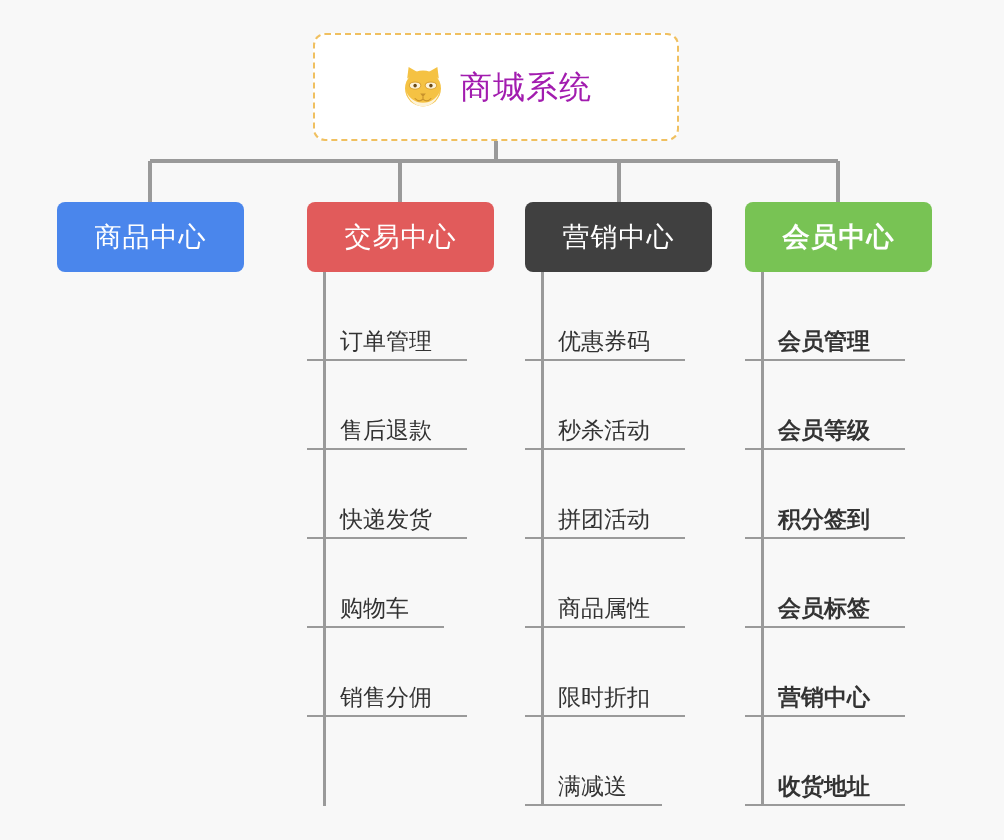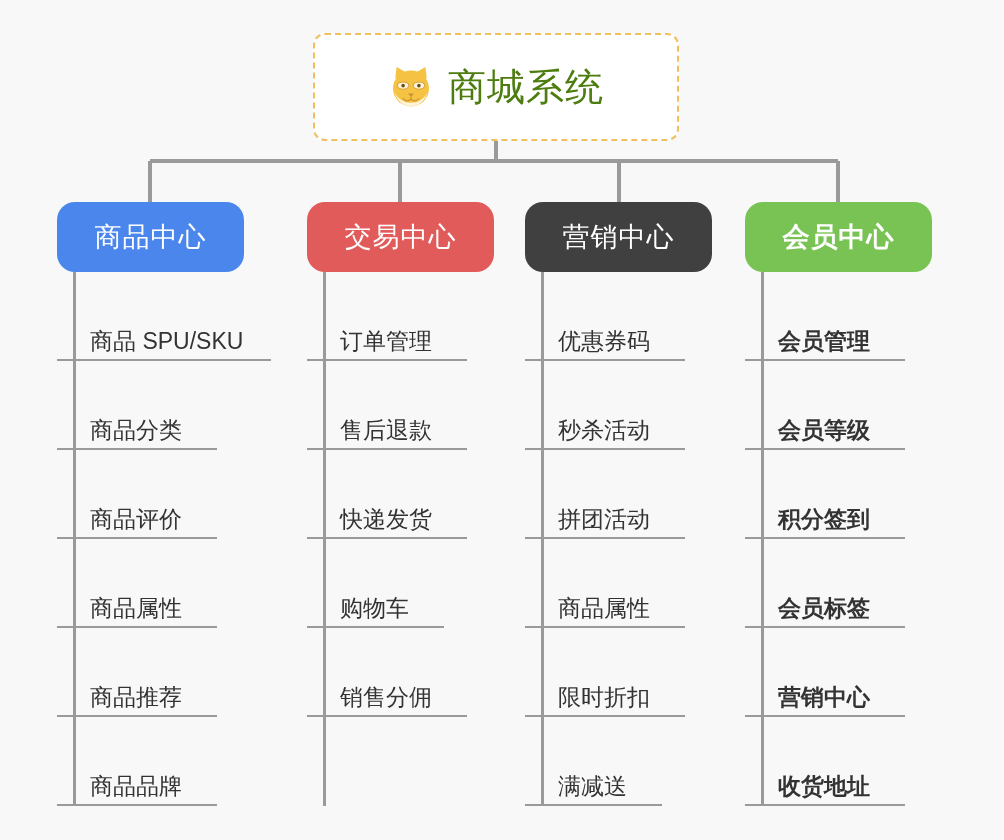--- a/index.html
+++ b/index.html
@@ -38,23 +38,23 @@
     justify-content: center;
     gap: 14px;
   }
   .root-icon {
     width: 46px;
     height: 46px;
     flex: 0 0 auto;
     display: block;
   }
   .root-title {
-    font-size: 38px;
+    font-size: 32px;
     line-height: 1;
-    color: #4d7c0f;
+    color: #a21caf;
     letter-spacing: 1px;
     white-space: nowrap;
   }
 
   
   .connectors {
     position: absolute;
     left: 0;
     top: 0;
     width: 1004px;
@@ -68,21 +68,21 @@
     left: 0;
     top: 202px;
     width: 1004px;
   }
   .branch {
     position: absolute;
     top: 0;
   }
   .branch-head {
     height: 70px;
-    border-radius: 18px;
+    border-radius: 8px;
     display: flex;
     align-items: center;
     justify-content: center;
     color: #ffffff;
     font-size: 27px;
     letter-spacing: 1px;
     white-space: nowrap;
     box-sizing: border-box;
   }
   .branch-children {
@@ -175,101 +175,80 @@
     </svg>
     <span class="root-title">商城系统</span>
   </div>
 
   <div class="branches">
 
     <div class="branch branch-0">
       <div class="branch-head">
         <span>商品中心</span>
       </div>
+    </div>
+
+    <div class="branch branch-1">
+      <div class="branch-head">
+        <span>交易中心</span>
+      </div>
       <div class="branch-children">
         <div class="trunk" style="left:16px; height:534px;"></div>
-        <div class="leaf">
-          <span class="leaf-label">商品 SPU/SKU</span>
-        </div>
-        <div class="leaf narrow">
-          <span class="leaf-label">商品分类</span>
-        </div>
-        <div class="leaf narrow">
-          <span class="leaf-label">商品评价</span>
-        </div>
-        <div class="leaf narrow">
-          <span class="leaf-label">商品属性</span>
-        </div>
-        <div class="leaf narrow">
-          <span class="leaf-label">商品推荐</span>
-        </div>
-        <div class="leaf narrow">
-          <span class="leaf-label">商品品牌</span>
-        </div>
-      </div>
-    </div>
-
-    <div class="branch branch-1">
-      <div class="branch-head">
-        <span>交易中心</span>
+        <div class="leaf narrow">
+          <span class="leaf-label">订单管理</span>
+        </div>
+        <div class="leaf narrow">
+          <span class="leaf-label">售后退款</span>
+        </div>
+        <div class="leaf narrow">
+          <span class="leaf-label">快递发货</span>
+        </div>
+        <div class="leaf" style="width:137px;">
+          <span class="leaf-label">购物车</span>
+        </div>
+        <div class="leaf narrow">
+          <span class="leaf-label">销售分佣</span>
+        </div>
+      </div>
+    </div>
+
+    <div class="branch branch-2">
+      <div class="branch-head">
+        <span>营销中心</span>
       </div>
       <div class="branch-children">
         <div class="trunk" style="left:16px; height:534px;"></div>
         <div class="leaf narrow">
-          <span class="leaf-label">订单管理</span>
-        </div>
-        <div class="leaf narrow">
-          <span class="leaf-label">售后退款</span>
-        </div>
-        <div class="leaf narrow">
-          <span class="leaf-label">快递发货</span>
+          <span class="leaf-label">优惠券码</span>
+        </div>
+        <div class="leaf narrow">
+          <span class="leaf-label">秒杀活动</span>
+        </div>
+        <div class="leaf narrow">
+          <span class="leaf-label">拼团活动</span>
+        </div>
+        <div class="leaf narrow">
+          <span class="leaf-label">商品属性</span>
+        </div>
+        <div class="leaf narrow">
+          <span class="leaf-label">限时折扣</span>
         </div>
         <div class="leaf" style="width:137px;">
-          <span class="leaf-label">购物车</span>
-        </div>
-        <div class="leaf narrow">
-          <span class="leaf-label">销售分佣</span>
-        </div>
-      </div>
-    </div>
-
-    <div class="branch branch-2">
-      <div class="branch-head">
-        <span>营销中心</span>
+          <span class="leaf-label">满减送</span>
+        </div>
+      </div>
+    </div>
+
+    <div class="branch branch-3">
+      <div class="branch-head">
+        <span>会员中心</span>
       </div>
       <div class="branch-children">
         <div class="trunk" style="left:16px; height:534px;"></div>
         <div class="leaf narrow">
-          <span class="leaf-label">优惠券码</span>
-        </div>
-        <div class="leaf narrow">
-          <span class="leaf-label">秒杀活动</span>
-        </div>
-        <div class="leaf narrow">
-          <span class="leaf-label">拼团活动</span>
-        </div>
-        <div class="leaf narrow">
-          <span class="leaf-label">商品属性</span>
-        </div>
-        <div class="leaf narrow">
-          <span class="leaf-label">限时折扣</span>
-        </div>
-        <div class="leaf" style="width:137px;">
-          <span class="leaf-label">满减送</span>
-        </div>
-      </div>
-    </div>
-
-    <div class="branch branch-3">
-      <div class="branch-head">
-        <span>会员中心</span>
-      </div>
-      <div class="branch-children">
-        <div class="trunk" style="left:16px; height:534px;"></div>
-        <div class="leaf narrow">
           <span class="leaf-label">会员管理</span>
         </div>
         <div class="leaf narrow">
           <span class="leaf-label">会员等级</span>
         </div>
         <div class="leaf narrow">
           <span class="leaf-label">积分签到</span>
         </div>
         <div class="leaf narrow">
           <span class="leaf-label">会员标签</span>

